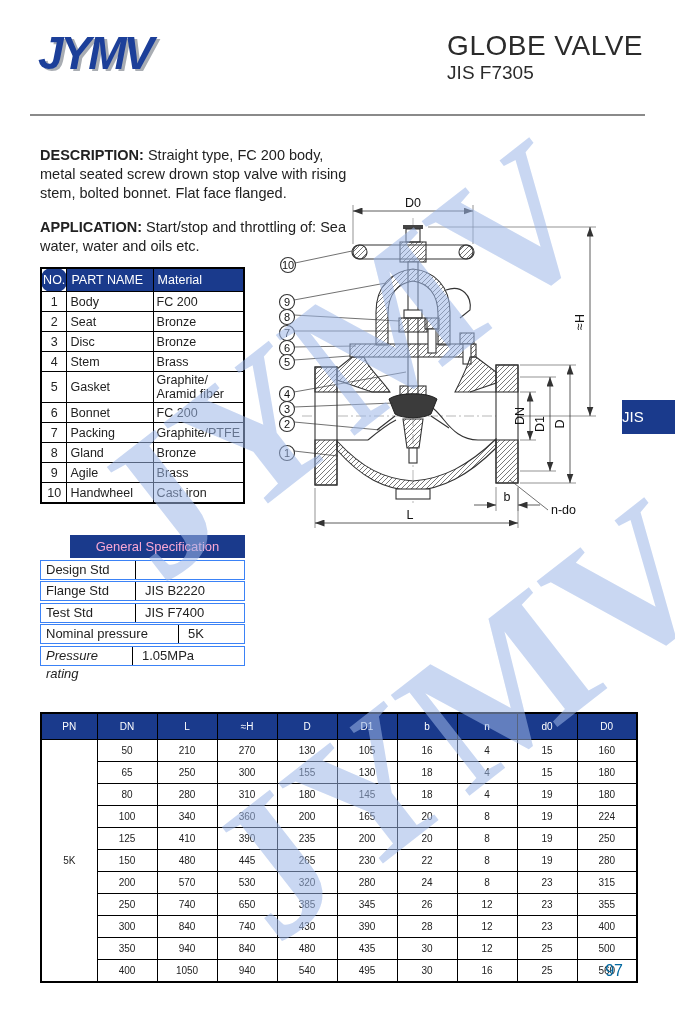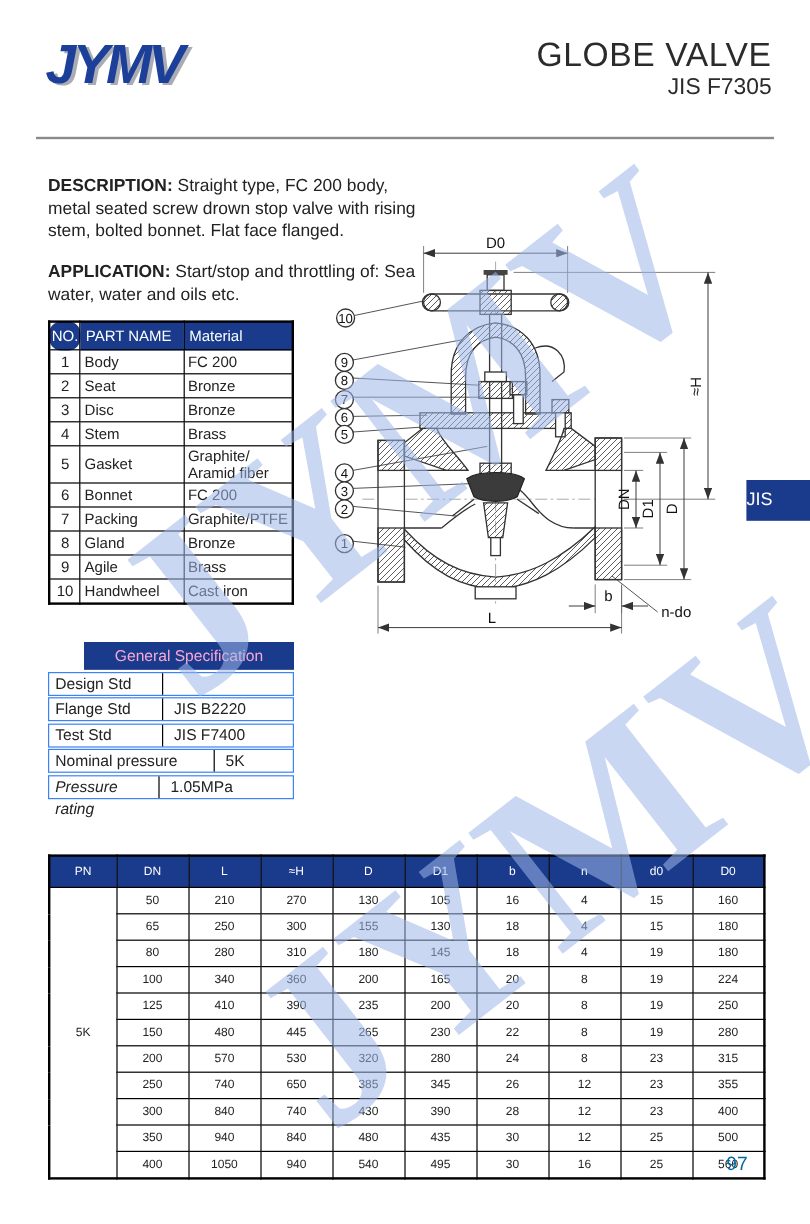--- a/index.html
+++ b/index.html
@@ -5,21 +5,21 @@
   html,body{margin:0;padding:0;}
   body{
     width:675px;height:1020px;position:relative;background:#ffffff;
     font-family:"Liberation Sans",sans-serif;overflow:hidden;color:#222;
   }
   
   .logo{
     position:absolute;left:38px;top:26px;font-size:46px;font-weight:bold;font-style:italic;
     color:#1c3f99;letter-spacing:-3px;text-shadow:3px 2px 0 #a9adb3;
   }
-  .titles{position:absolute;right:32px;top:30px;text-align:right;}
+  .titles{position:absolute;right:32px;top:30px;}
   .title{font-size:28px;color:#2b2b2b;letter-spacing:0.5px;}
   .subtitle{font-size:19px;color:#2b2b2b;margin-top:0;}
   .rule{position:absolute;left:30px;right:30px;top:114px;height:2px;background:#8a8a8a;}
   
   .para{position:absolute;left:40px;width:314px;font-size:14.5px;line-height:19px;color:#222;}
   .para b{font-weight:bold;}
   #desc{top:131px;} #app{top:203px;}
   
   .parts{position:absolute;left:40px;top:267px;width:205px;border-collapse:collapse;font-size:12.5px;}
   .parts th{background:#1a3a8c;color:#fff;font-weight:normal;border:1px solid #000;height:20px;text-align:left;padding:1px 4px;}

